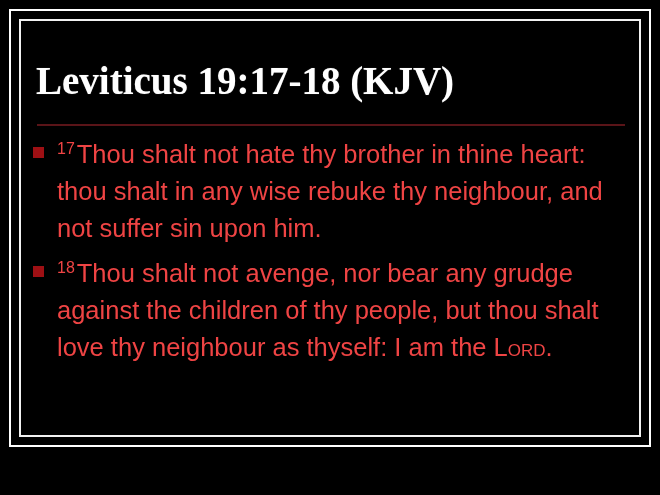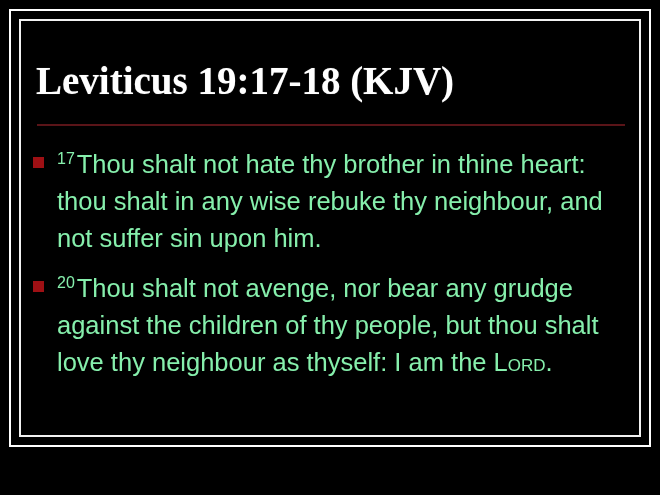--- a/index.html
+++ b/index.html
@@ -75,22 +75,22 @@
   
   #body-block {
     position: absolute;
     left: 30px;
     top: 136px;
     width: 608px;
   }
   .bullet-item {
     position: relative;
     padding-left: 27px;
-    margin: 10px 0 5px 0;
-    color: #86efac;
+    margin: 0 0 5px 0;
+    color: #ef4444;
     font-family: "Liberation Sans", sans-serif;
     font-size: 25.5px;
     line-height: 37px;
     text-align: left;
     word-spacing: 0px;
   }
   .bullet-marker {
     position: absolute;
     left: 3px;
     top: 11px;
@@ -123,17 +123,17 @@
 
   <div id="title-rule"></div>
 
   <div id="body-block">
 
     <p class="bullet-item">
       <span class="bullet-marker"></span><span class="verse-num">17</span><span>Thou shalt not hate thy brother in thine heart: thou shalt in any wise rebuke thy neighbour, and not suffer sin upon him.</span><span class="smallcaps"></span><span></span>
     </p>
 
     <p class="bullet-item">
-      <span class="bullet-marker"></span><span class="verse-num">20</span><span>Thou shalt not avenge, nor bear any grudge against the children of thy people, but thou shalt love thy neighbour as thyself: I am the L</span><span class="smallcaps">ORD</span><span>.</span>
+      <span class="bullet-marker"></span><span class="verse-num">18</span><span>Thou shalt not avenge, nor bear any grudge against the children of thy people, but thou shalt love thy neighbour as thyself: I am the L</span><span class="smallcaps">ORD</span><span>.</span>
     </p>
 
   </div>
 </div>
 
 </body></html>

